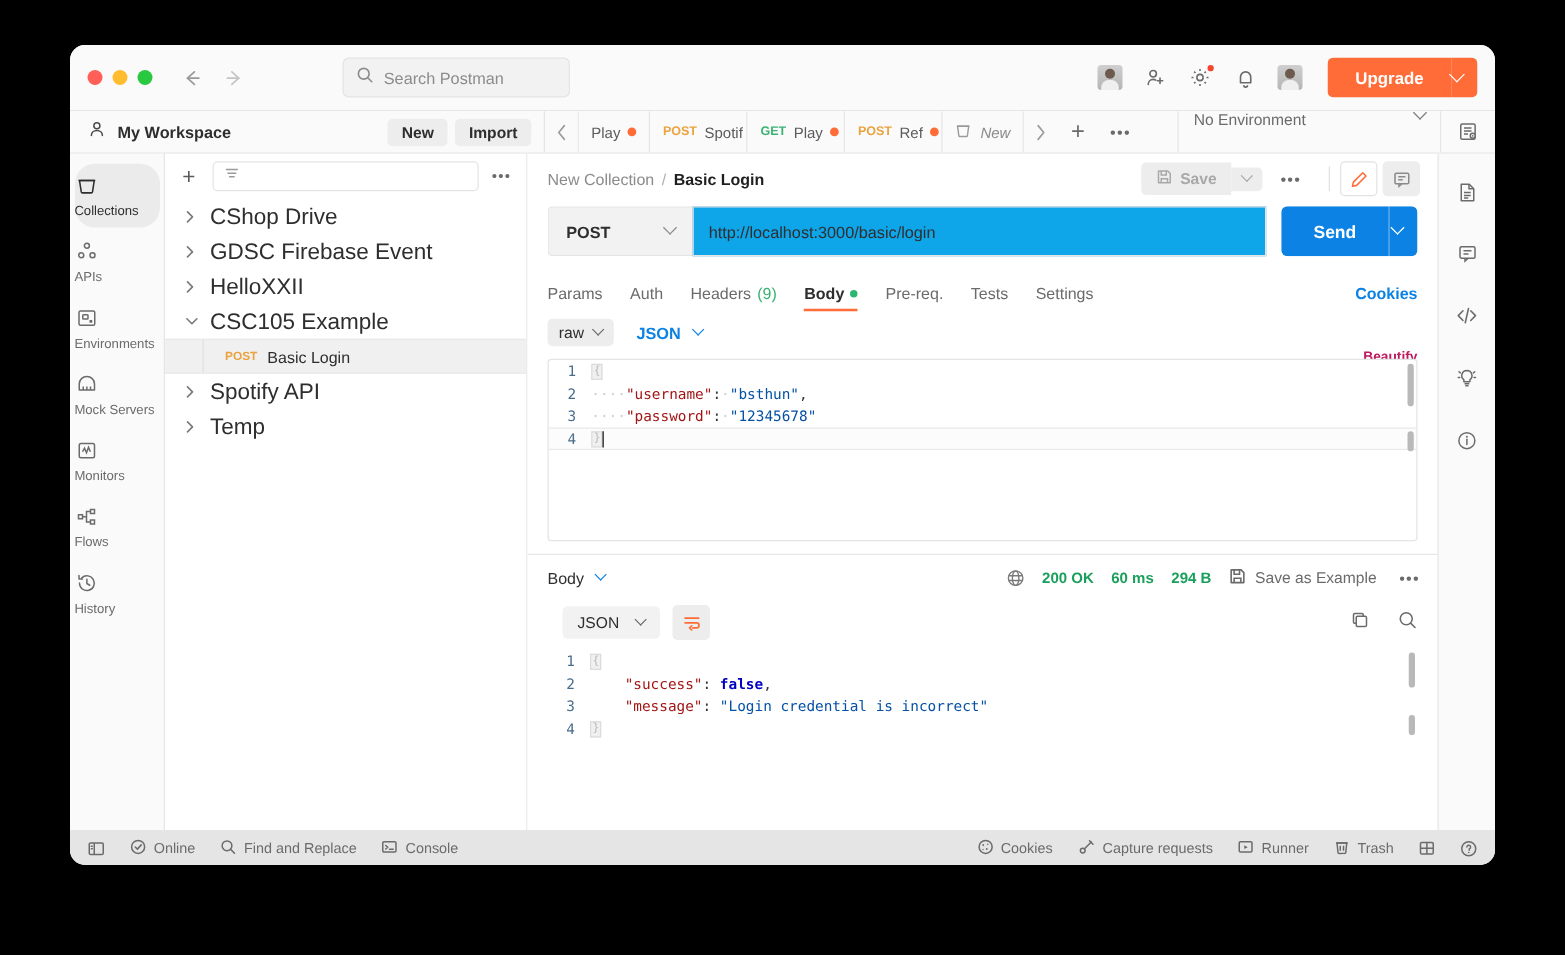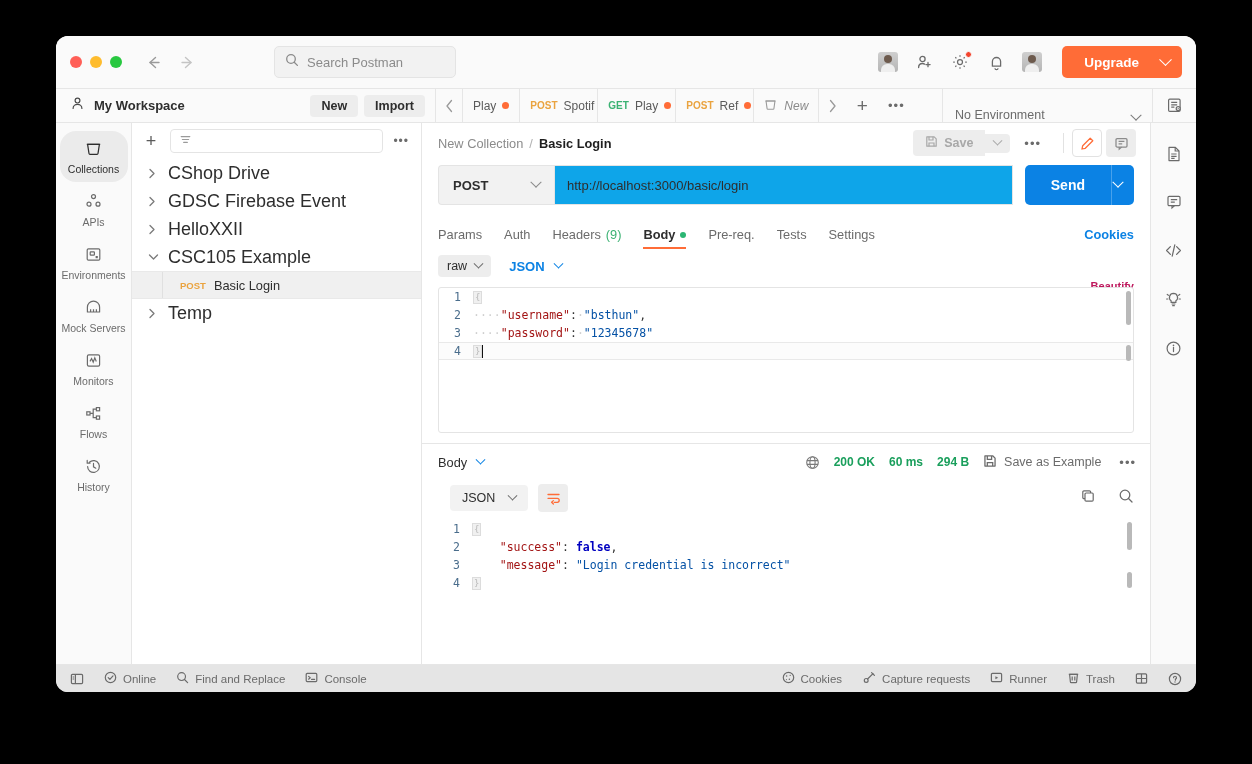--- a/index.html
+++ b/index.html
@@ -112,36 +112,36 @@
   .tab:first-of-type { border-left:1px solid #e6e6e6; }
   .verb { font-size:10px; font-weight:bold; }
   .verb.post { color:#eaa33f; }
   .verb.get { color:#3bb273; }
   .unsaved { width:7px;height:7px;border-radius:50%;background:#ff6c37;flex:none;}
   .tab.newtab { color:#8b8b8b; font-style:italic; gap:7px;}
   .tab-plus { width:34px;display:flex;align-items:center;justify-content:center;color:#6b6b6b;font-size:19px;}
   .tab-more { width:34px;display:flex;align-items:center;justify-content:center;color:#6b6b6b;font-size:13px;letter-spacing:1px;}
 
   .envsel {
-    width:210px; height:100%; display:flex; align-items:flex-end; gap:6px;
+    width:210px; height:100%; display:flex; align-items:flex-start; gap:6px;
     padding: 0 12px; border-left:1px solid #e6e6e6; font-size:12.5px; color:#6b6b6b;
   }
   .envsel .caret { margin-left:auto; width:8px;height:8px; }
   .eyebtn { width:44px; height:100%; display:flex; align-items:center; justify-content:center; border-left:1px solid #e6e6e6; color:#6b6b6b;}
 
   
   .main { flex:1; display:flex; min-height:0; }
 
   .railnav {
     width: 76px; background:#fafafa; border-right:1px solid #e6e6e6;
     padding-top: 8px; display:flex; flex-direction:column; align-items:center; gap:2px;
   }
   .railitem {
     width:68px; padding:8px 0 7px; display:flex; flex-direction:column;
-    align-items:center; gap:5px; border-radius:16px; position:relative;
+    align-items:flex-start; gap:5px; border-radius:16px; position:relative;
     color:#6b6b6b; font-size:10.5px;
   }
   .railitem.active { background:#ebebeb; color:#2e2e2e; }
   .railitem.active::before {
     content:""; position:absolute; left:-8px; top:4px; bottom:4px; width:3px;
     background:#ff6c37; border-radius:2px;
   }
   .railitem svg { display:block; }
 
   .sidebar { width: 290px; background:#fff; border-right:1px solid #e6e6e6; display:flex; flex-direction:column;}
@@ -532,20 +532,28 @@
           <span class="chev">
               <svg width="11" height="8" viewBox="0 0 11 8" fill="none" stroke="currentColor" stroke-width="1.3">
                 <path d="M1.5 2 L5.5 6 L9.5 2" stroke-linecap="round" stroke-linejoin="round"></path>
               </svg>
             </span>
           <span>CSC105 Example</span>
         </div>
         <div class="req-row">
           <span class="req-verb">POST</span>
           <span>Basic Login</span>
+        </div>
+        <div class="coll-row">
+          <span class="chev">
+              <svg width="8" height="11" viewBox="0 0 8 11" fill="none" stroke="currentColor" stroke-width="1.3">
+                <path d="M2 1.5 L6 5.5 L2 9.5" stroke-linecap="round" stroke-linejoin="round"></path>
+              </svg>
+            </span>
+          <span>Spotify API</span>
         </div>
         <div class="coll-row">
           <span class="chev">
               <svg width="8" height="11" viewBox="0 0 8 11" fill="none" stroke="currentColor" stroke-width="1.3">
                 <path d="M2 1.5 L6 5.5 L2 9.5" stroke-linecap="round" stroke-linejoin="round"></path>
               </svg>
             </span>
           <span>Temp</span>
         </div>
       </div>

